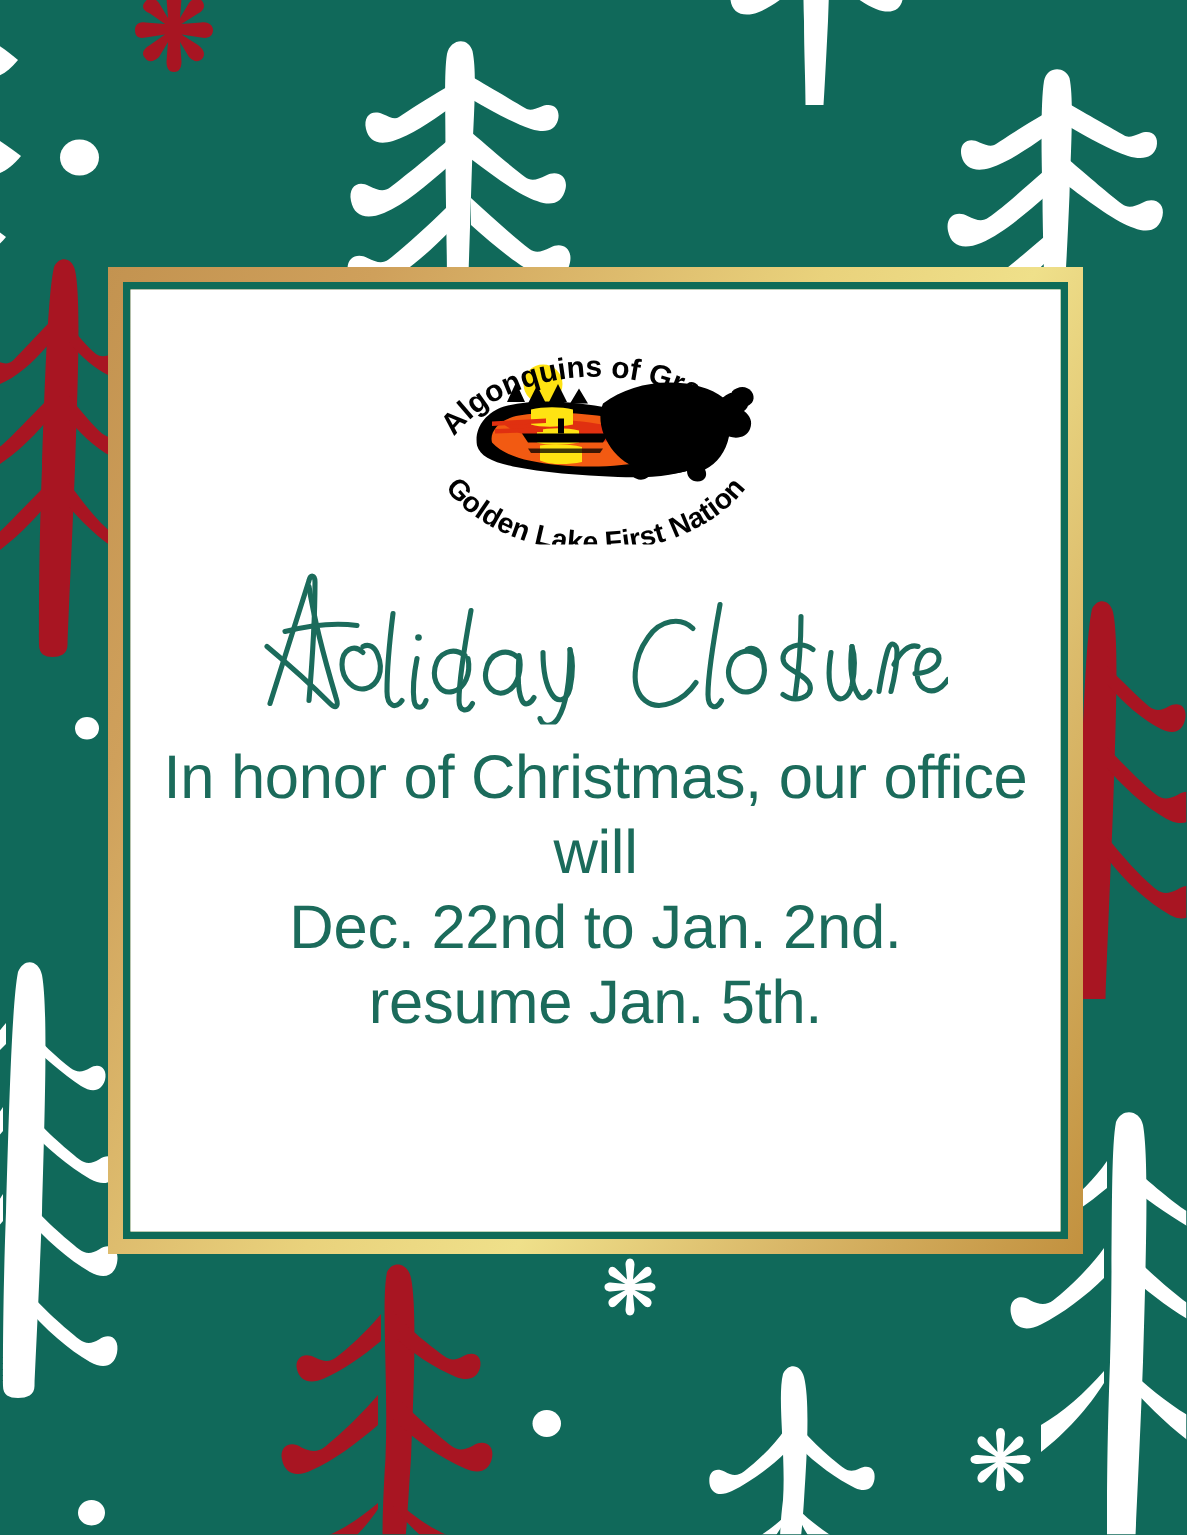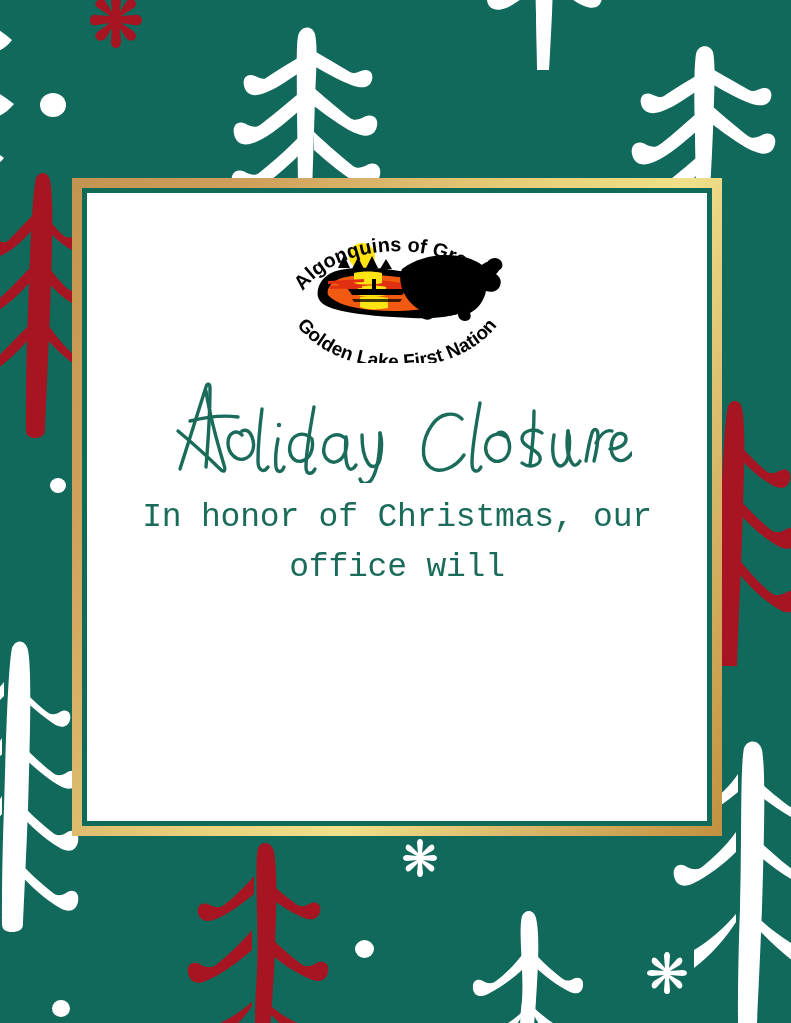--- a/index.html
+++ b/index.html
@@ -108,22 +108,22 @@
     height: 110px;
   }
   .headline svg { width: 100%; height: 100%; display: block; }
 
   
   .body-copy {
     margin-top: 6px;
     width: 600px;
     text-align: center;
     color: #1B6B5B;
-    font-family: Liberation Mono, monospace;
-    font-size: 33px;
+    font-family: Liberation Sans, sans-serif;
+    font-size: 41px;
     line-height: 50px;
     font-weight: 400;
     letter-spacing: -0.2px;
   }
   .body-copy p { margin: 0; }
   .body-line { display: block; }
 </style>
 </head>
 <body>
 
@@ -387,19 +387,21 @@
                 <path d="M434 70 C438 62 444 56 450 58"></path>
 
                 <path d="M448 76 C456 76 464 72 464 66 C464 60 456 58 452 64 C448 70 448 82 454 86 C460 90 466 86 470 80"></path>
               </g>
             </svg>
           </div>
         </div>
 
         <div class="body-copy">
           <p class="body-line">In honor of Christmas, our office will</p>
+          <p class="body-line">Dec. 22nd to Jan. 2nd.</p>
+          <p class="body-line">resume Jan. 5th.</p>
         </div>
 
       </div>
     </div>
   </div>
 
 </div>
 
 </body></html>

